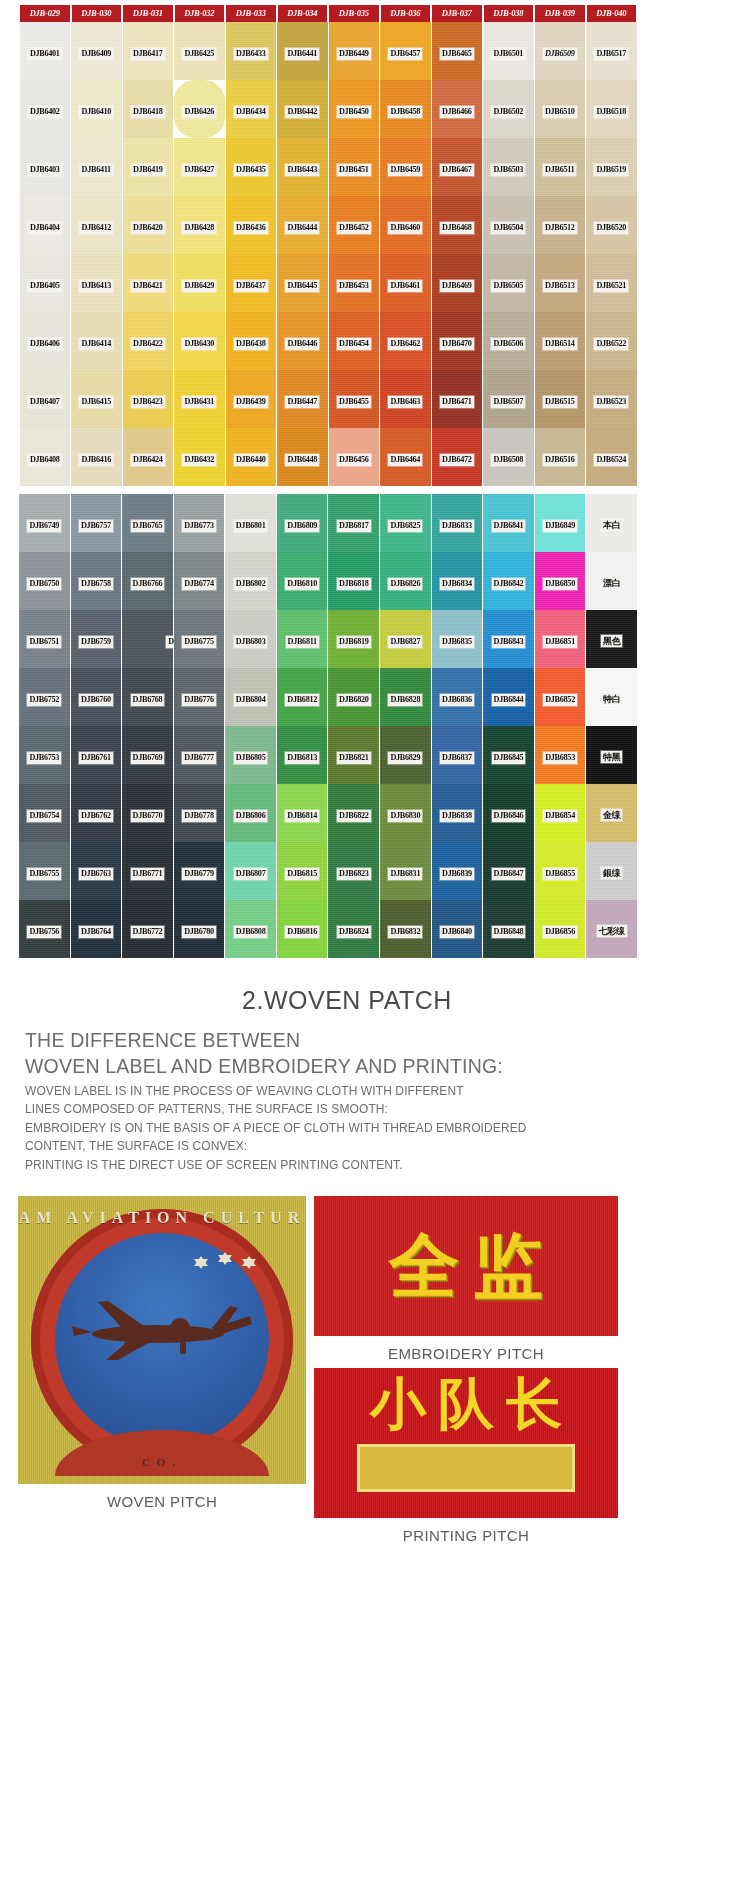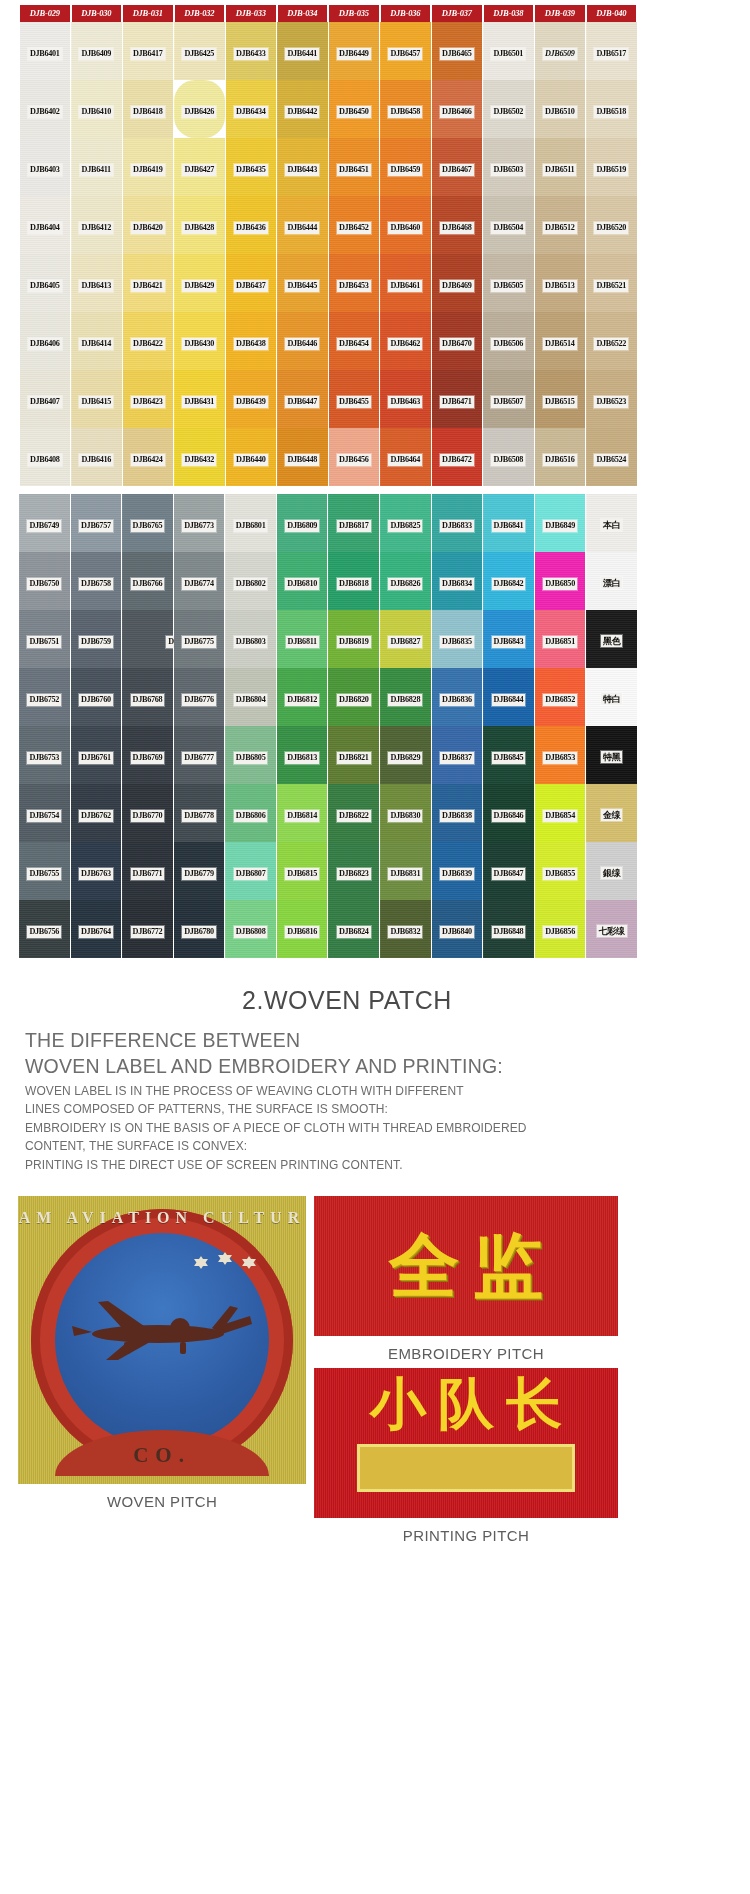--- a/index.html
+++ b/index.html
@@ -145,21 +145,21 @@
     width:0;height:0;border-left:7px solid transparent;border-right:7px solid transparent;
     border-top:10px solid #e8e2cf;
   }
   .patch .arc-top, .patch .arc-bot{
     position:absolute;left:0;width:100%;text-align:center;
     font-family:"Liberation Serif",serif;font-weight:bold;
     color:#e9e3d0;letter-spacing:6px;font-size:16px;
     text-shadow:0 1px 0 rgba(0,0,0,.35);
   }
   .patch .arc-top{top:13px;}
-  .patch .arc-bot{bottom:16px;color:#4a2d22;letter-spacing:7px;font-size:21px;text-shadow:none;}
+  .patch .arc-bot{bottom:16px;color:#4a2d22;letter-spacing:7px;font-size:11px;text-shadow:none;}
 
   
   .emb{
     width:304px;height:140px;position:relative;overflow:hidden;
     background:
       repeating-linear-gradient(90deg, rgba(255,255,255,.05) 0 1px, rgba(0,0,0,.08) 1px 2px),
       #cb1f20;
     display:flex;align-items:center;justify-content:center;gap:14px;
   }
   .emb .ch{

